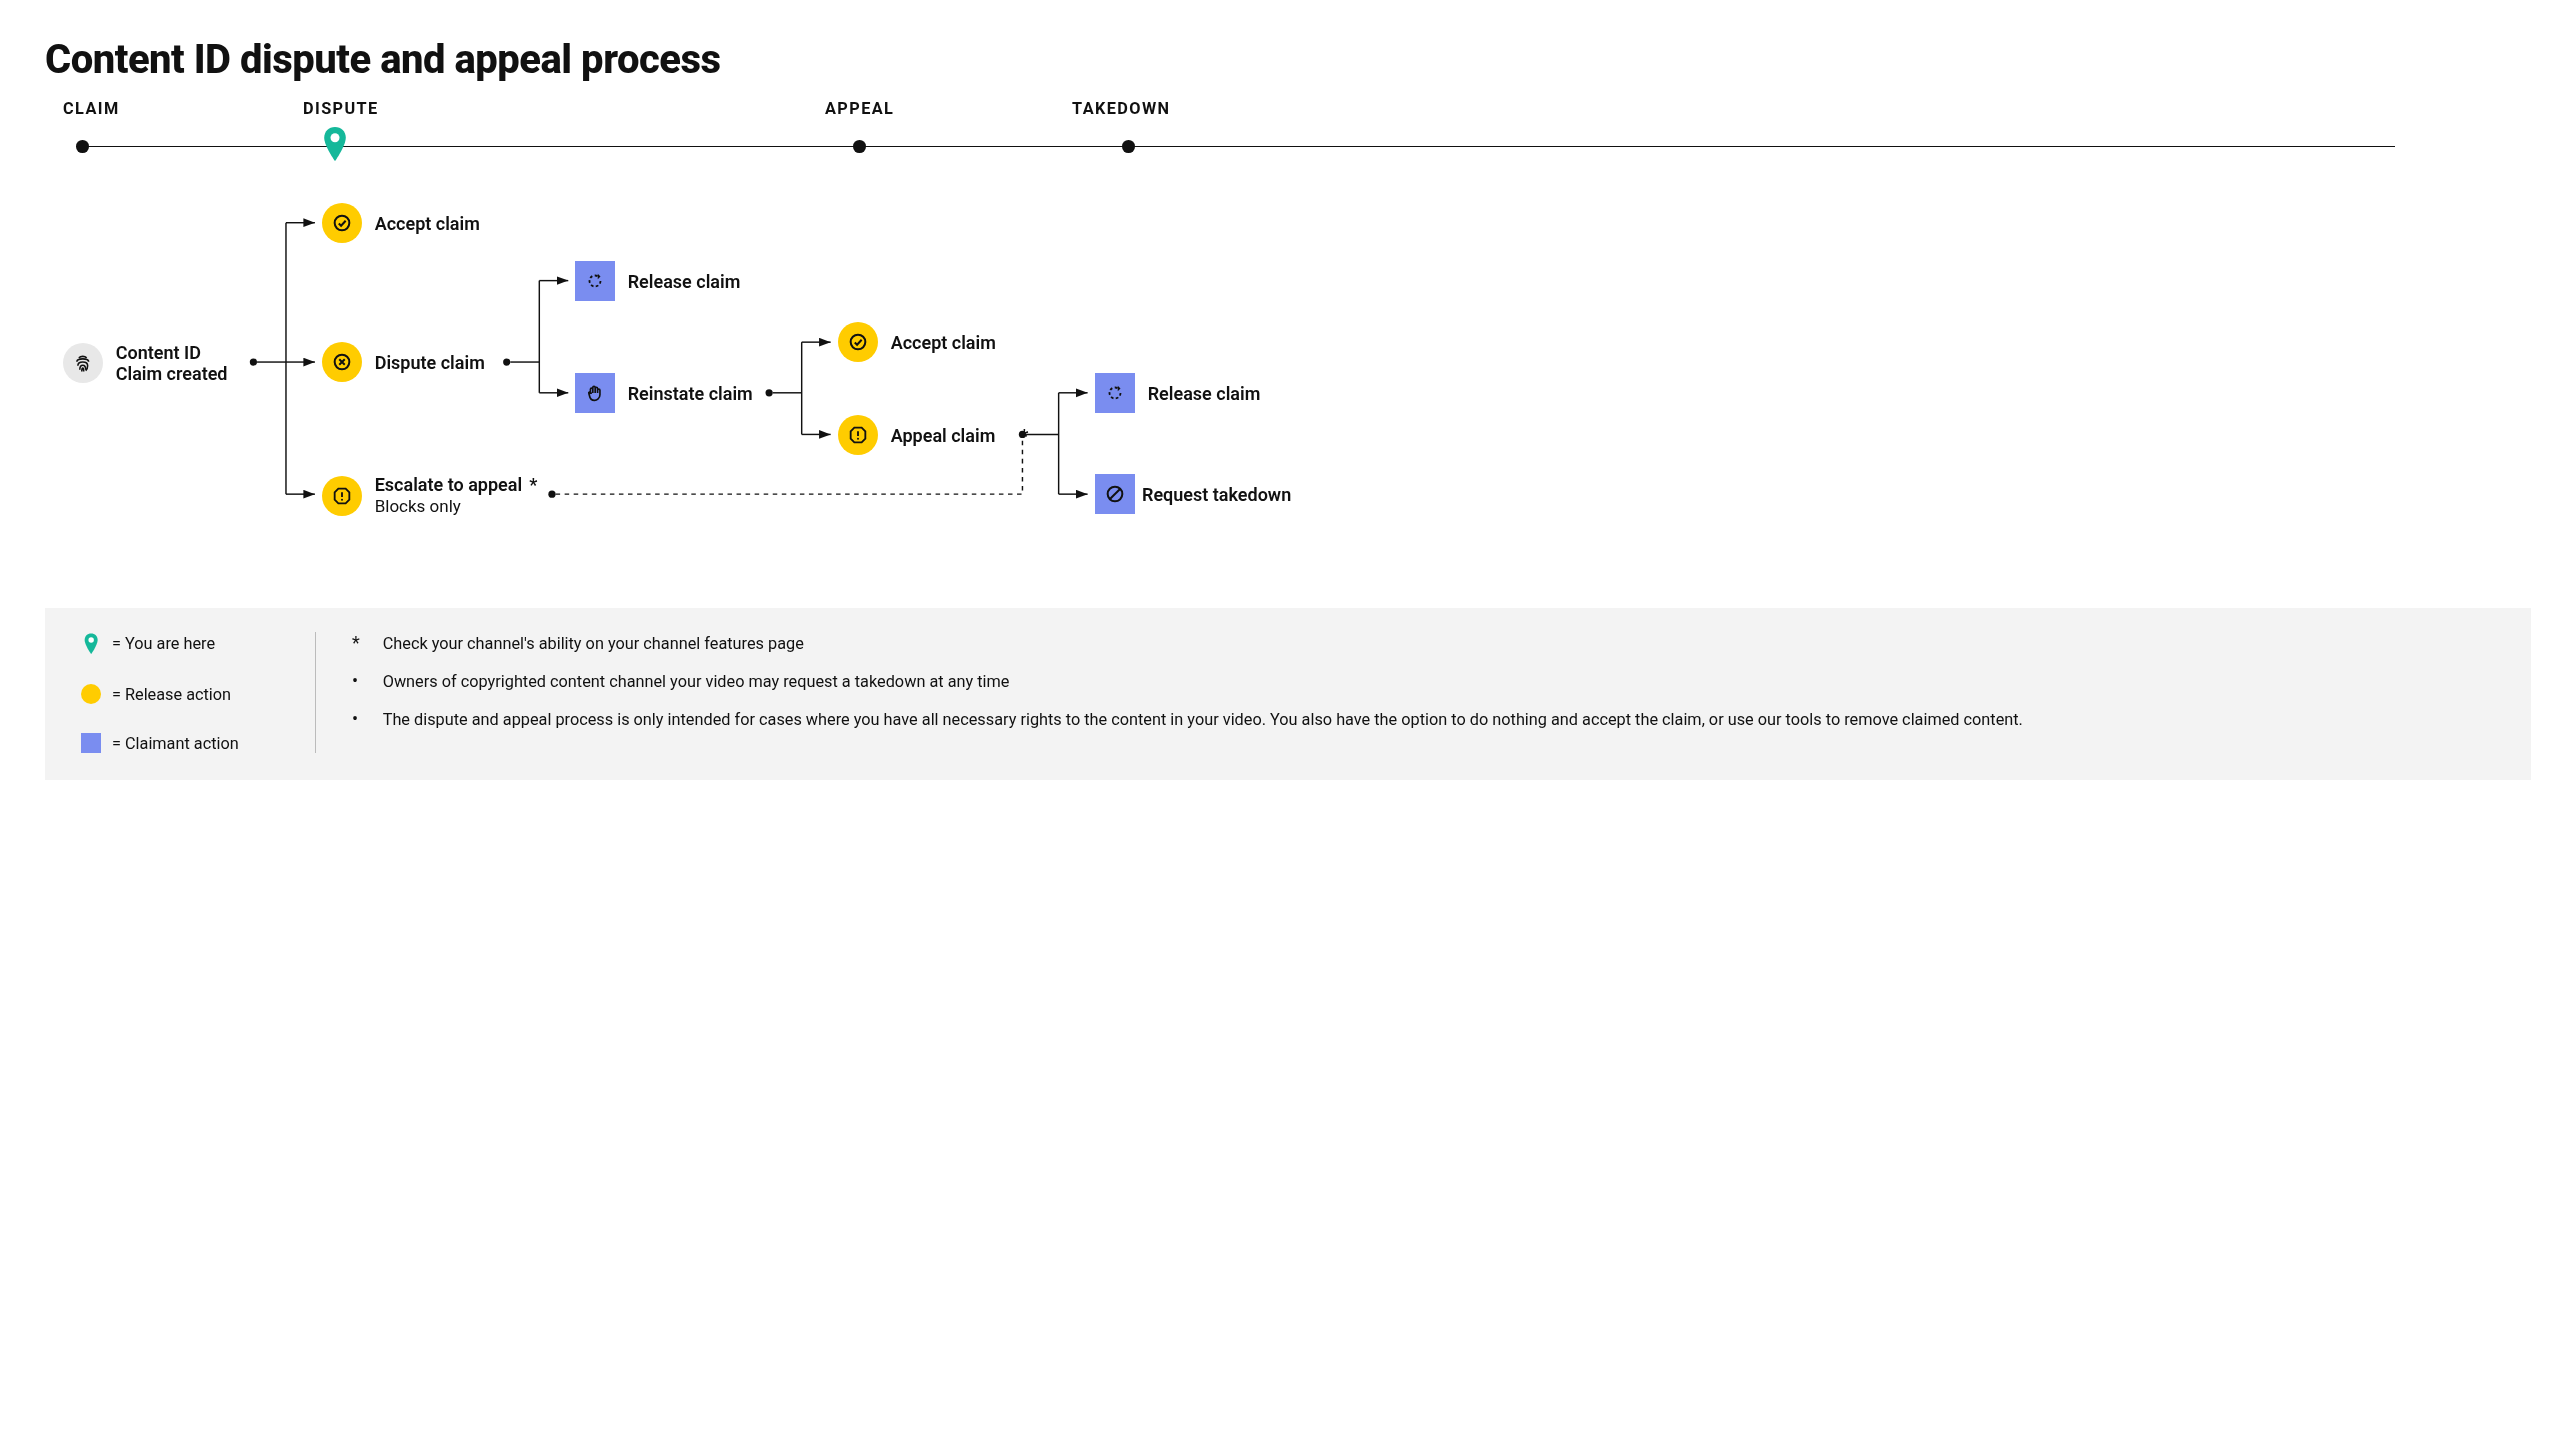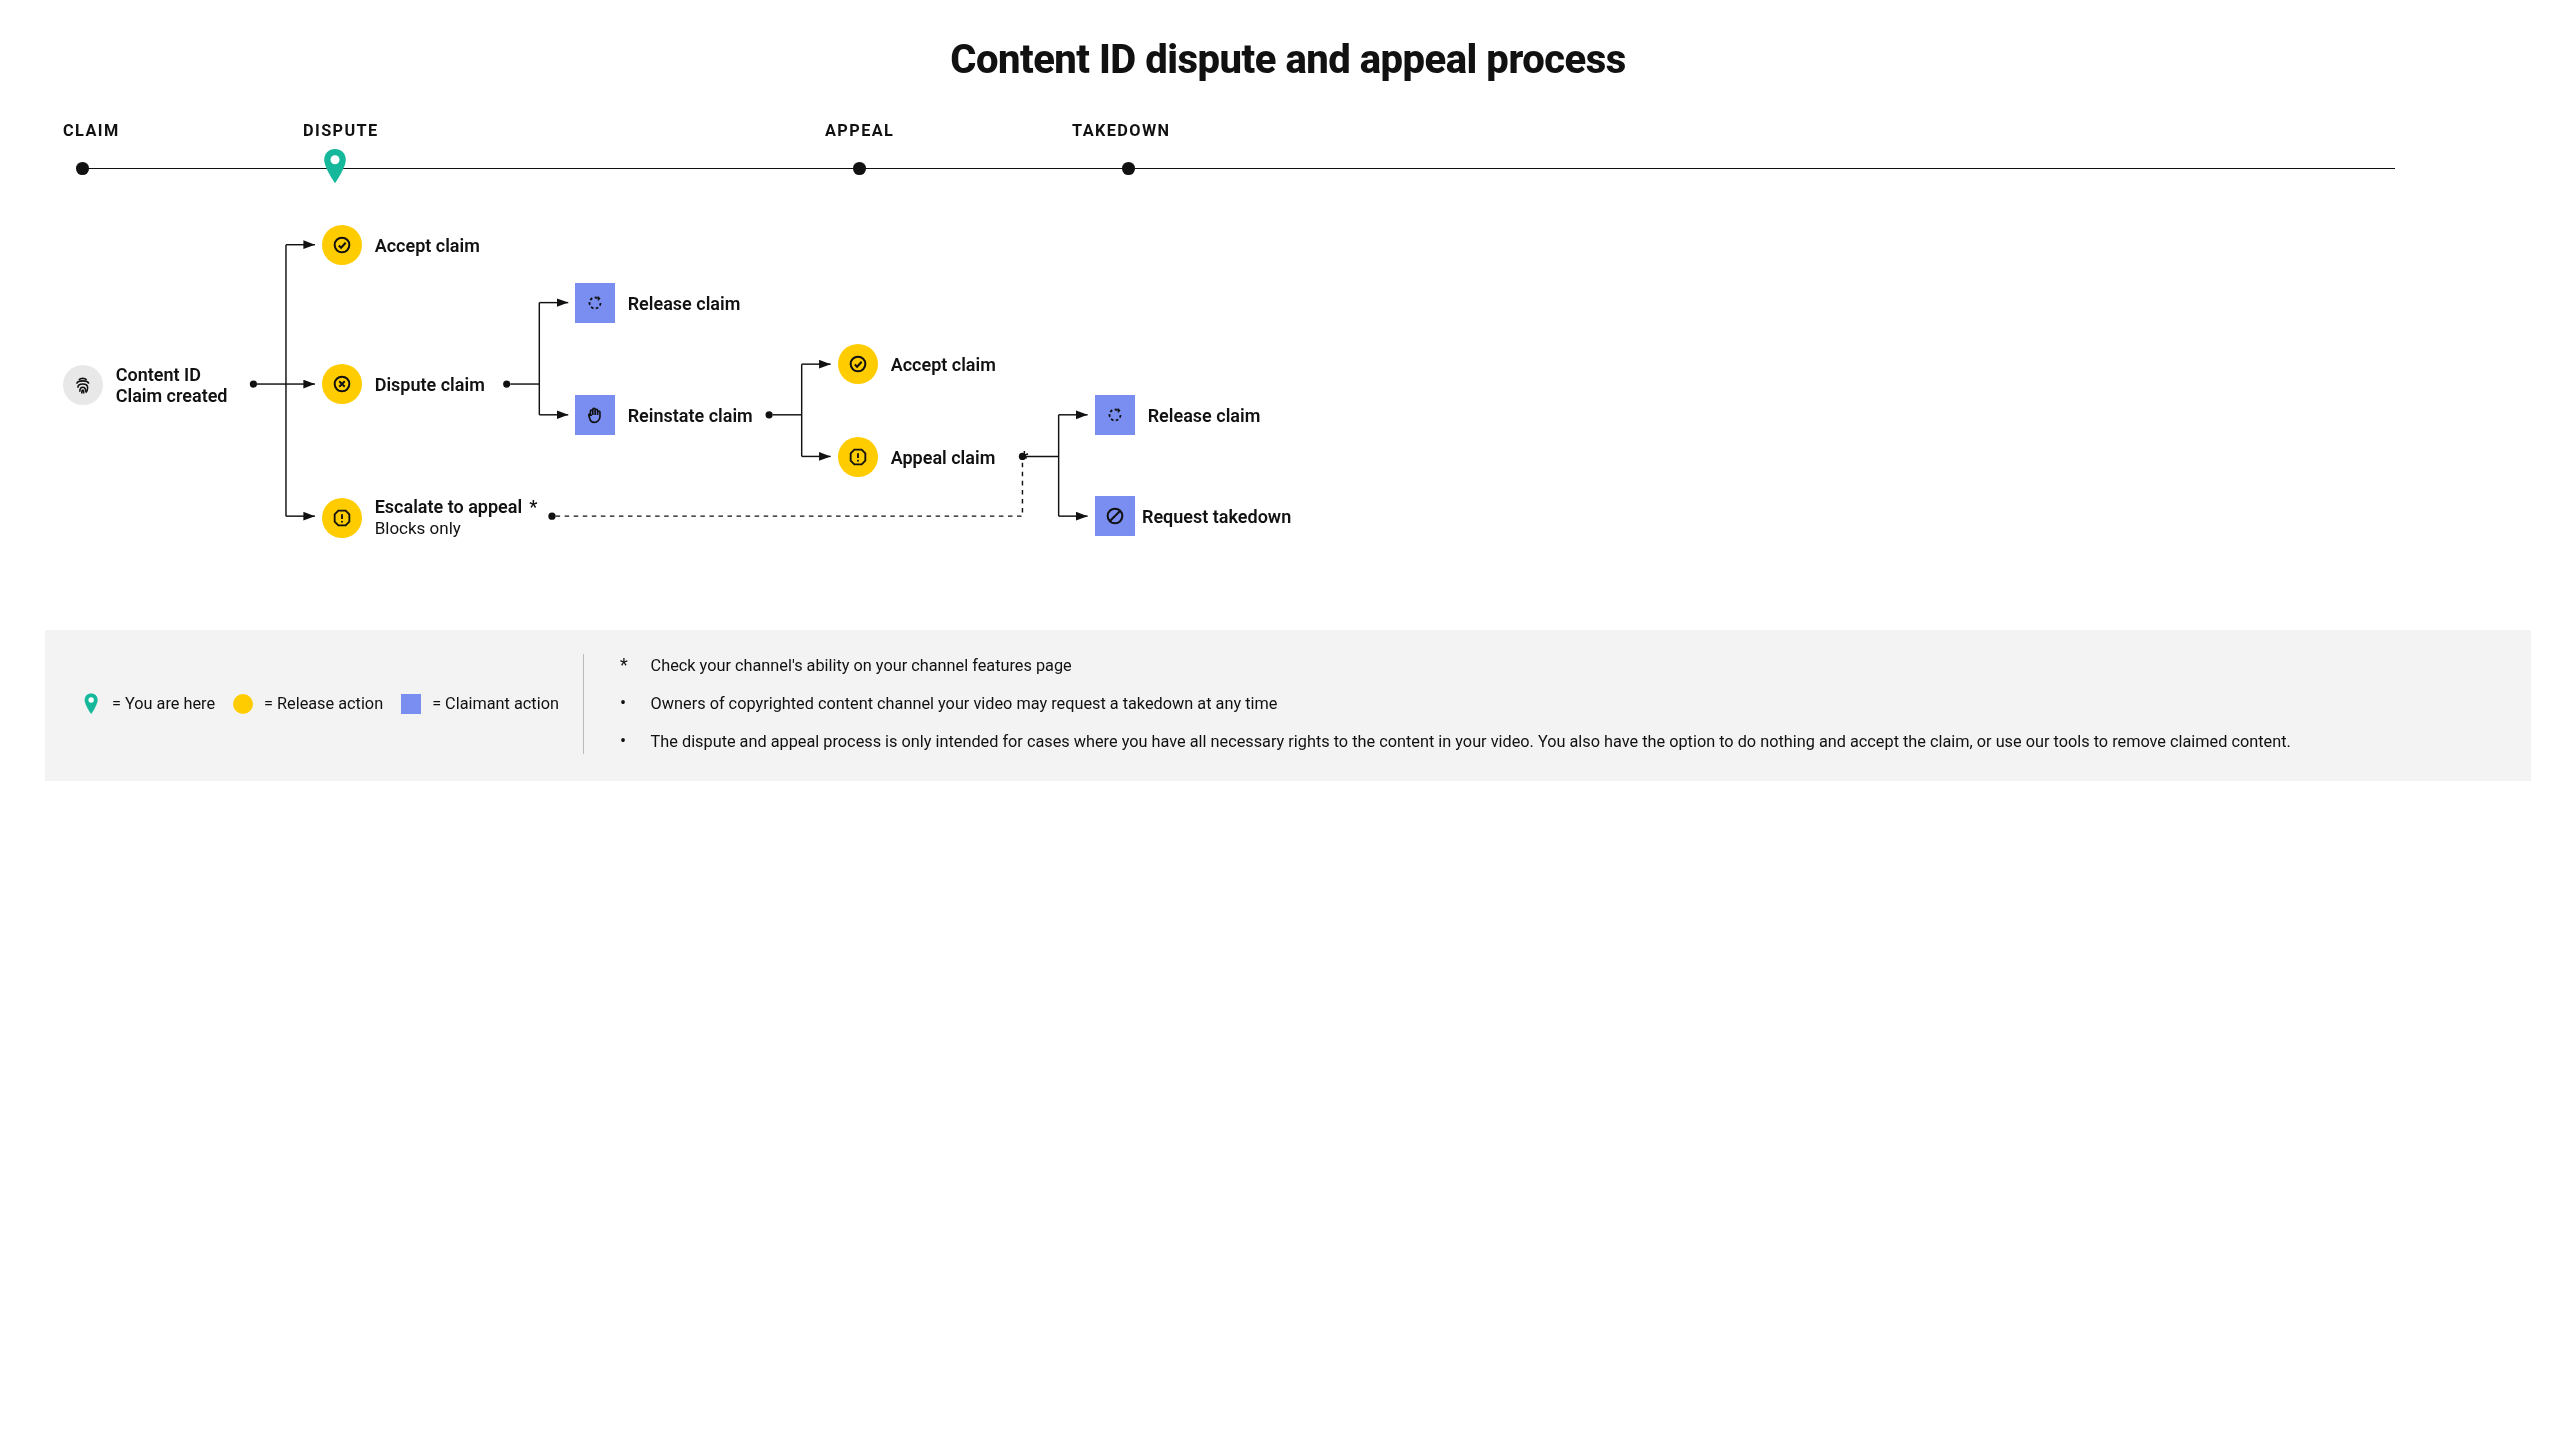--- a/index.html
+++ b/index.html
@@ -6,22 +6,21 @@
   body {
     font-family: -apple-system, BlinkMacSystemFont, "Segoe UI", Roboto, Helvetica, Arial, sans-serif;
     background: #fff;
     color: #111;
     padding: 36px 45px;
   }
   .title {
     font-size: 40px;
     font-weight: 800;
     letter-spacing: -0.5px;
-    margin-bottom: 38px;
-    text-align: center;
+    margin-bottom: 16px;
   }
   .stage-labels {
     position: relative;
     height: 25px;
   }
   .stage-label {
     position: absolute;
     font-size: 16.3px;
     font-weight: 700;
     letter-spacing: 1.4px;
@@ -92,21 +91,21 @@
 
   .edges { position:absolute; inset:0; pointer-events:none; }
 
   .legend-box {
     background: #f3f3f3;
     padding: 23.5px 36px 27px 36px;
     display: flex;
     gap: 36px;
   }
   .legend-col {
-    display:flex; gap:18px;
+    display:flex; flex-direction:column; gap:29px;
     padding-right: 24px;
     border-right: 0.9px solid #bbb;
     min-width: 235px;
   }
   .legend-row { display:flex; align-items:center; gap:11px; font-size:16.3px; }
   .legend-pin { width:20px; display:flex; justify-content:center; }
   .legend-circ { width:20px; height:20px; background:#ffcc00; border-radius:50%; }
   .legend-sq { width:20px; height:20px; background:#7a8df0; }
   .notes-col { flex:1; display:flex; flex-direction:column; gap:14.5px; font-size:16.3px; line-height:1.45; }
   .note-row { display:flex; gap:12.7px; align-items: flex-start; }

